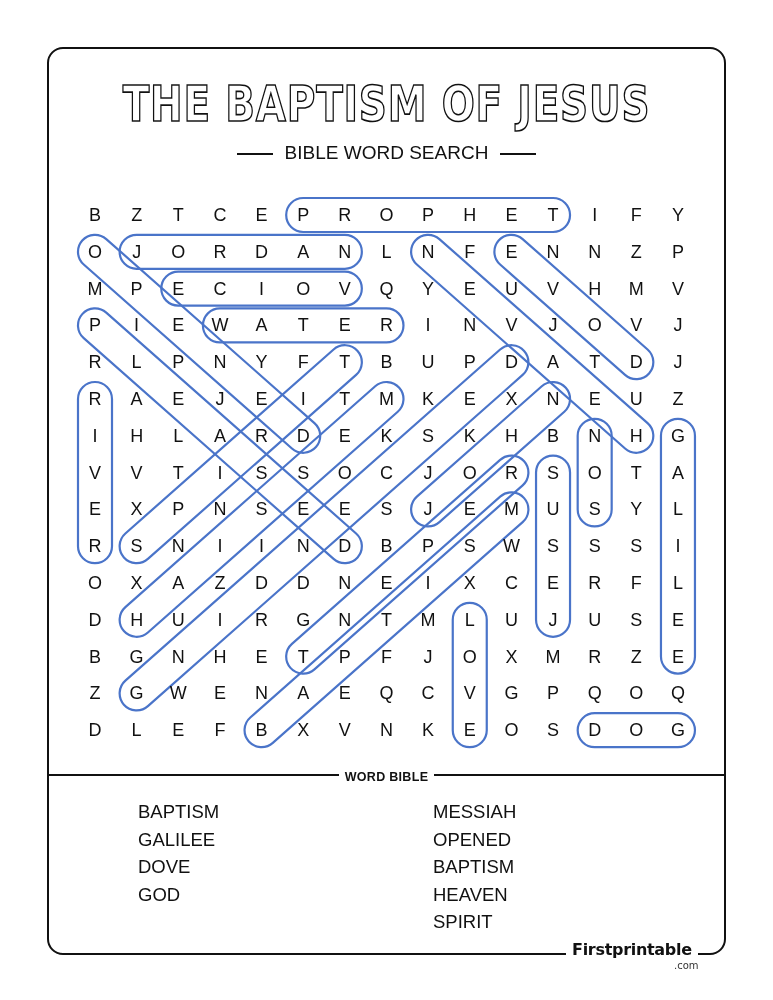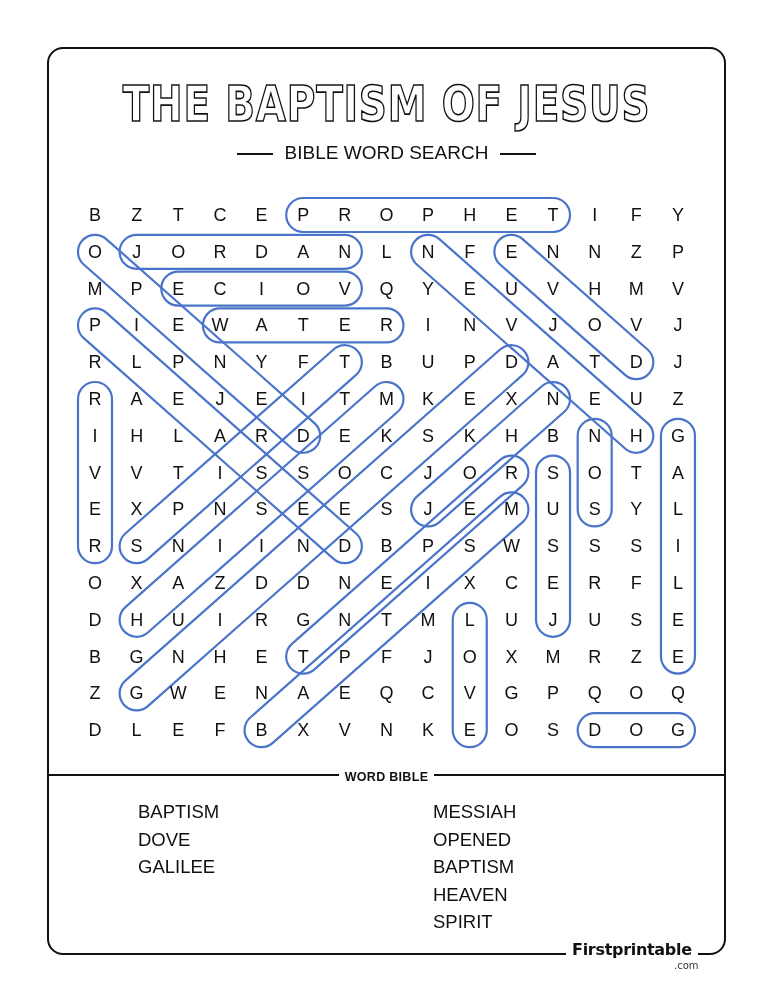--- a/index.html
+++ b/index.html
@@ -279,22 +279,23 @@
     <div class="cell" style="left: 636.32px; top: 730.2px;">O</div>
     <div class="cell" style="left: 677.96px; top: 730.2px;">G</div>
   </div>
 
 <div class="divider"></div>
 <div class="wl-label"><span>WORD BIBLE</span></div>
 
 <div class="words">
   <div class="wcol" style="left:138px">
     <div class="word">BAPTISM</div>
+    <div class="word">GALILEE</div>
     <div class="word">DOVE</div>
-    <div class="word">GALILEE</div>
+    <div class="word">GOD</div>
   </div>
   <div class="wcol" style="left:433px">
     <div class="word">MESSIAH</div>
     <div class="word">OPENED</div>
     <div class="word">BAPTISM</div>
     <div class="word">HEAVEN</div>
     <div class="word">SPIRIT</div>
   </div>
 </div>
 

